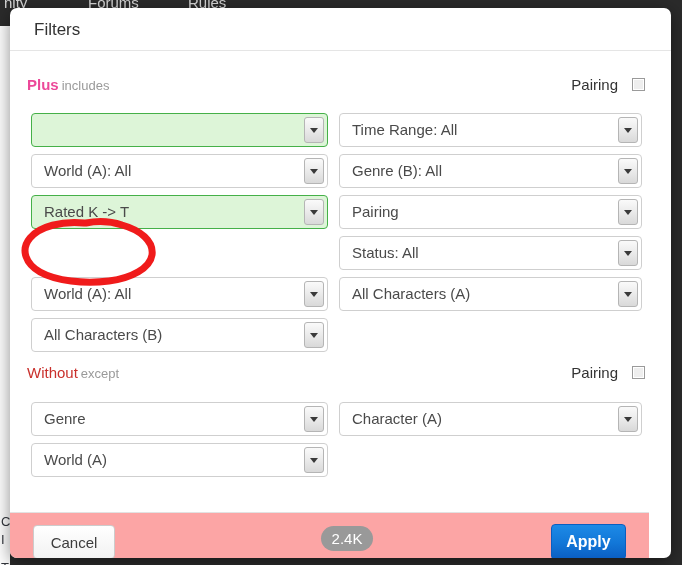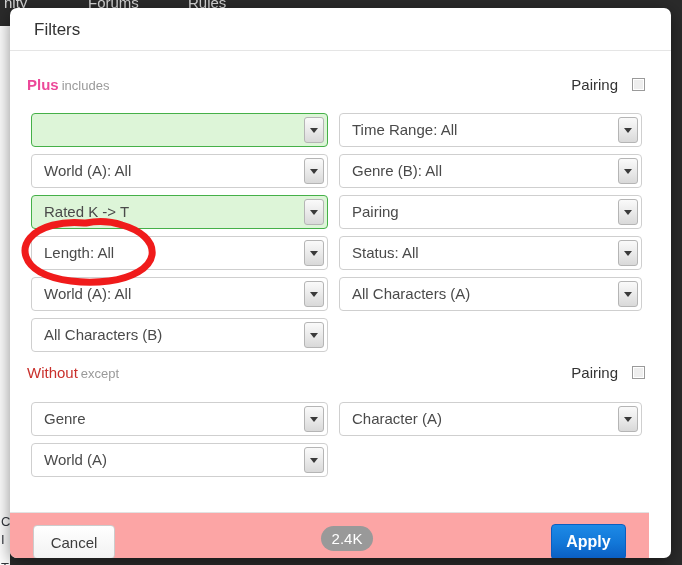--- a/index.html
+++ b/index.html
@@ -290,24 +290,20 @@
 
       <div class="sel col-a green" style="top:143px">
         <span class="sel-label">Rated K -&gt; T</span>
         <span class="sel-arrow"></span>
       </div>
       <div class="sel col-b" style="top:143px">
         <span class="sel-label">Pairing</span>
         <span class="sel-arrow"></span>
       </div>
 
-      <div class="sel col-a" style="top:184px">
-        <span class="sel-label">Length: All</span>
-        <span class="sel-arrow"></span>
-      </div>
       <div class="sel col-b" style="top:184px">
         <span class="sel-label">Status: All</span>
         <span class="sel-arrow"></span>
       </div>
 
       <div class="sel col-b" style="top:225px">
         <span class="sel-label">All Characters (A)</span>
         <span class="sel-arrow"></span>
       </div>
       <div class="sel col-a" style="top:225px">

